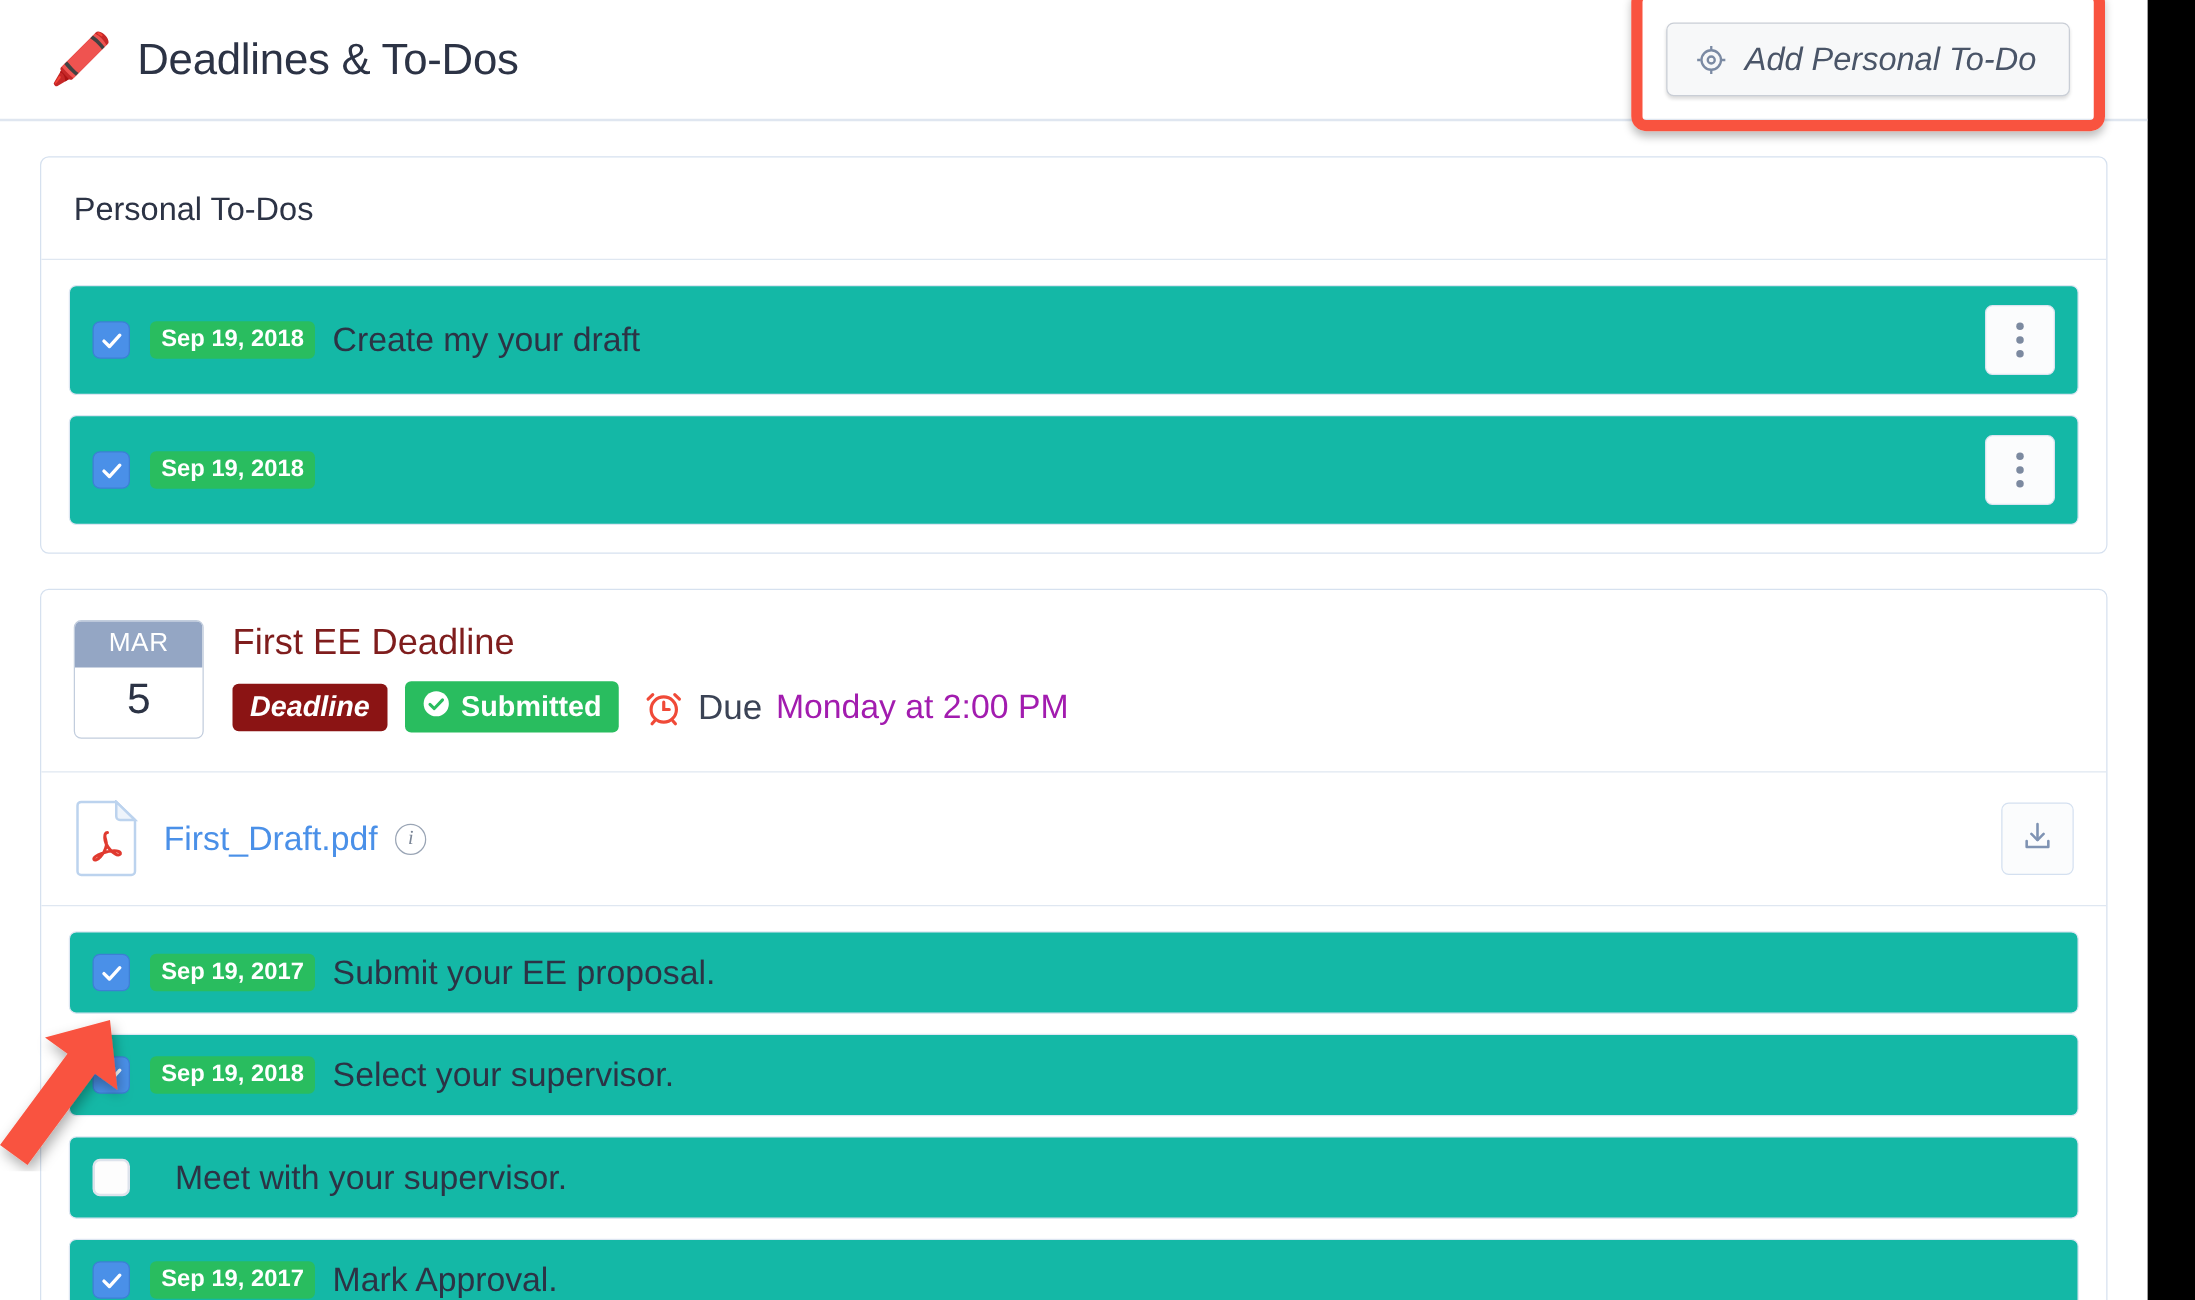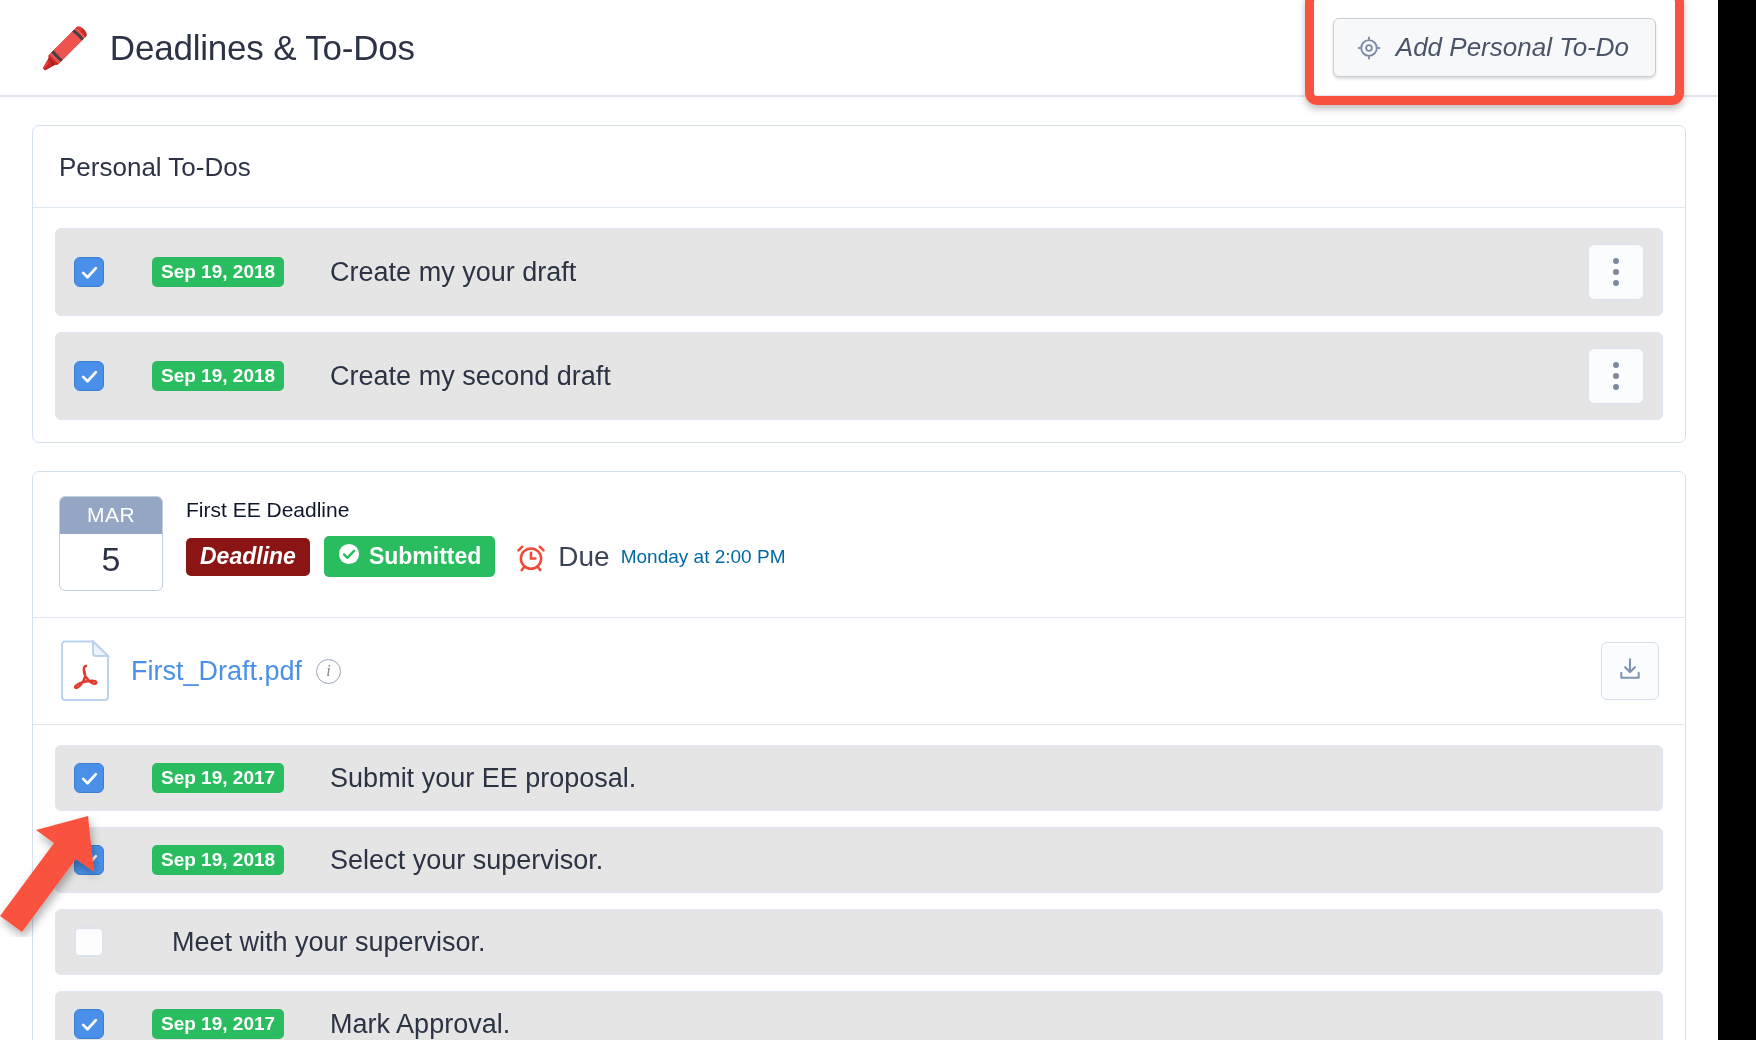--- a/index.html
+++ b/index.html
@@ -79,25 +79,24 @@
     color: #2c3345;
     border-bottom: 1px solid #dfe7f1;
   }
   .card-body { padding: 20px 22px 22px 22px; }
 
   
   .todo-row {
     display: flex; align-items: center;
     border: 1px solid #dde6f2;
     border-radius: 6px;
-    background: #e5e5e5;
+    background: #14b8a6;
     padding: 15px 18px;
     margin-bottom: 16px;
     min-height: 66px;
-    gap: 32px;
   }
   .todo-row:last-child { margin-bottom: 0; }
 
   .cb {
     width: 30px; height: 30px;
     border-radius: 6px;
     flex: 0 0 auto;
     display: inline-flex; align-items: center; justify-content: center;
     cursor: pointer;
   }
@@ -159,22 +158,22 @@
     letter-spacing: 0.5px;
   }
   .cal-day {
     text-align: center;
     font-size: 34px;
     color: #2c3345;
     padding: 6px 0 11px 0;
   }
   .deadline-meta { margin-left: 23px; padding-top: 2px; }
   .deadline-title {
-    font-size: 21px;
-    color: #0f172a;
+    font-size: 29px;
+    color: #7f1d1d;
     cursor: pointer;
     margin-bottom: 14px;
     display: inline-block;
   }
   .badge-row { display: flex; align-items: center; gap: 14px; }
   .badge {
     font-size: 23px; font-weight: 700;
     color: #ffffff;
     border-radius: 5px;
     padding: 7px 14px 8px 14px;
@@ -182,21 +181,21 @@
     display: inline-flex; align-items: center; gap: 9px;
     white-space: nowrap;
   }
   .badge-deadline { background: #8b1414; font-style: italic; }
   .badge-submitted { background: #29bd5f; }
   .badge-submitted svg { width: 22px; height: 22px; }
 
   .due-wrap { display: flex; align-items: center; gap: 11px; margin-left: 6px; }
   .alarm-icon svg { width: 32px; height: 32px; display:block; }
   .due-label { font-size: 28px; color: #3b4355; }
-  .due-value { font-size: 19px; color: #0369a1; white-space: nowrap; }
+  .due-value { font-size: 27px; color: #a21caf; white-space: nowrap; }
 
   .attach-row {
     display: flex; align-items: center;
     padding: 22px 26px;
     border-bottom: 1px solid #dfe7f1;
   }
   .pdf-icon { width: 52px; height: 62px; flex: 0 0 auto; }
   .attach-name {
     margin-left: 20px;
     font-size: 27px;
@@ -289,21 +288,20 @@
             </span>
         </div>
 
         <div class="todo-row">
           <span class="cb checked">
             <svg viewBox="0 0 24 24" fill="none" stroke="#ffffff" stroke-width="3.4" stroke-linecap="round" stroke-linejoin="round">
                 <polyline points="4,12.5 9.5,18 20,6.5"></polyline>
               </svg>
           </span>
           <span class="date-chip">Sep 19, 2018</span>
-          <span class="todo-text">Create my second draft</span>
           <span class="row-spacer"></span>
           <span class="kebab-btn">
               <i></i>
               <i></i>
               <i></i>
             </span>
         </div>
 
       </div>
     </div>

